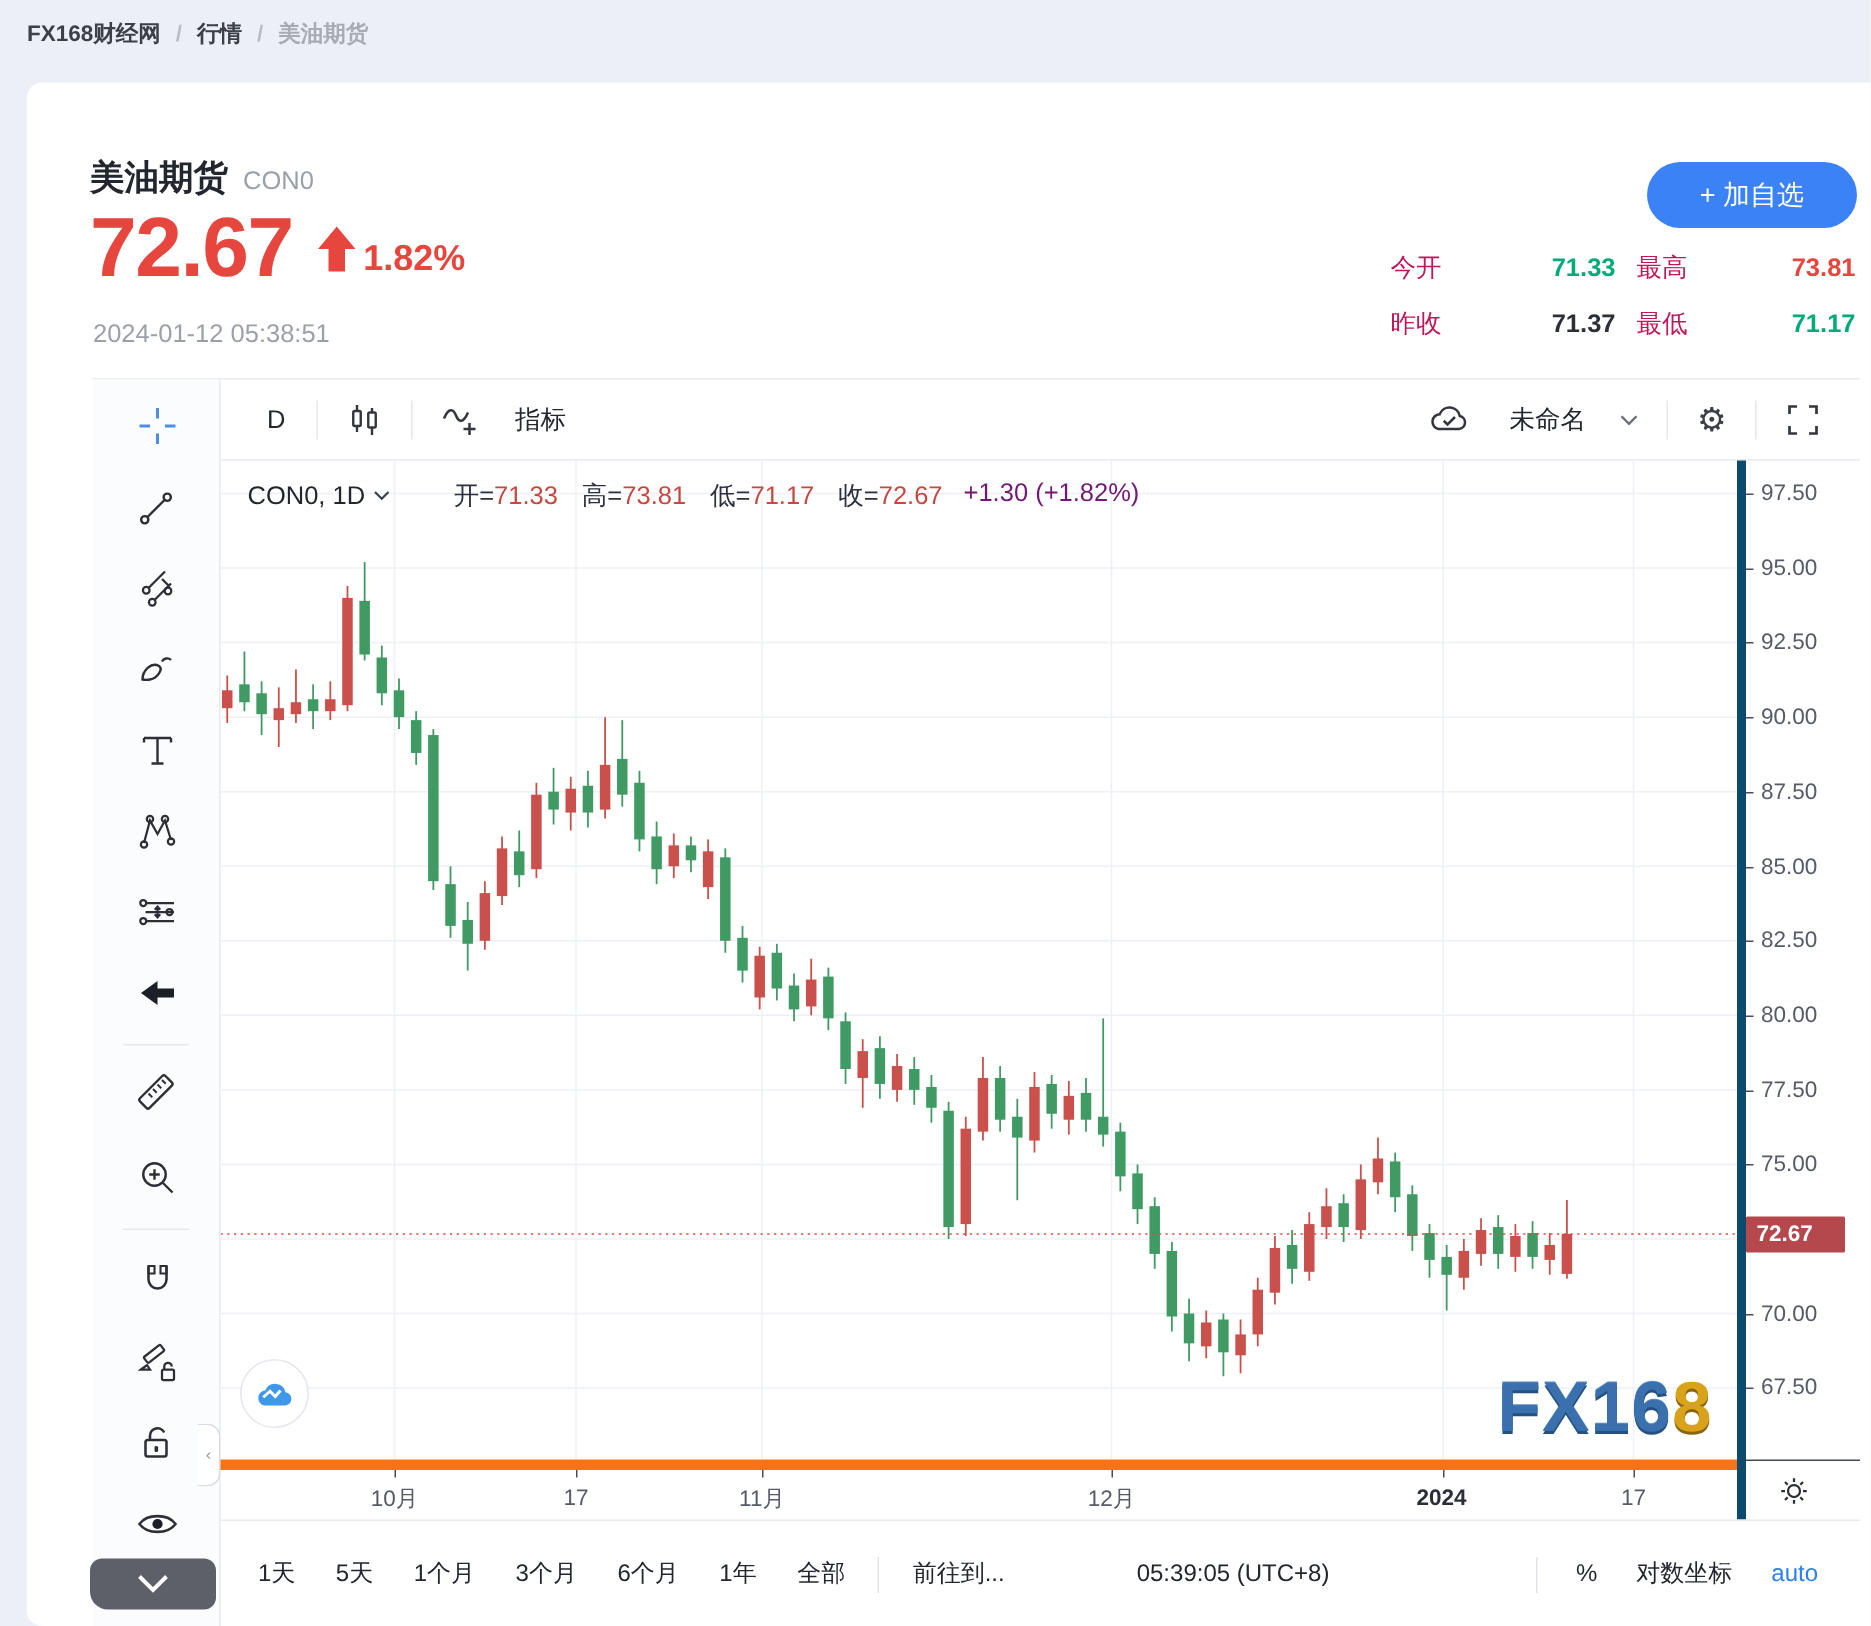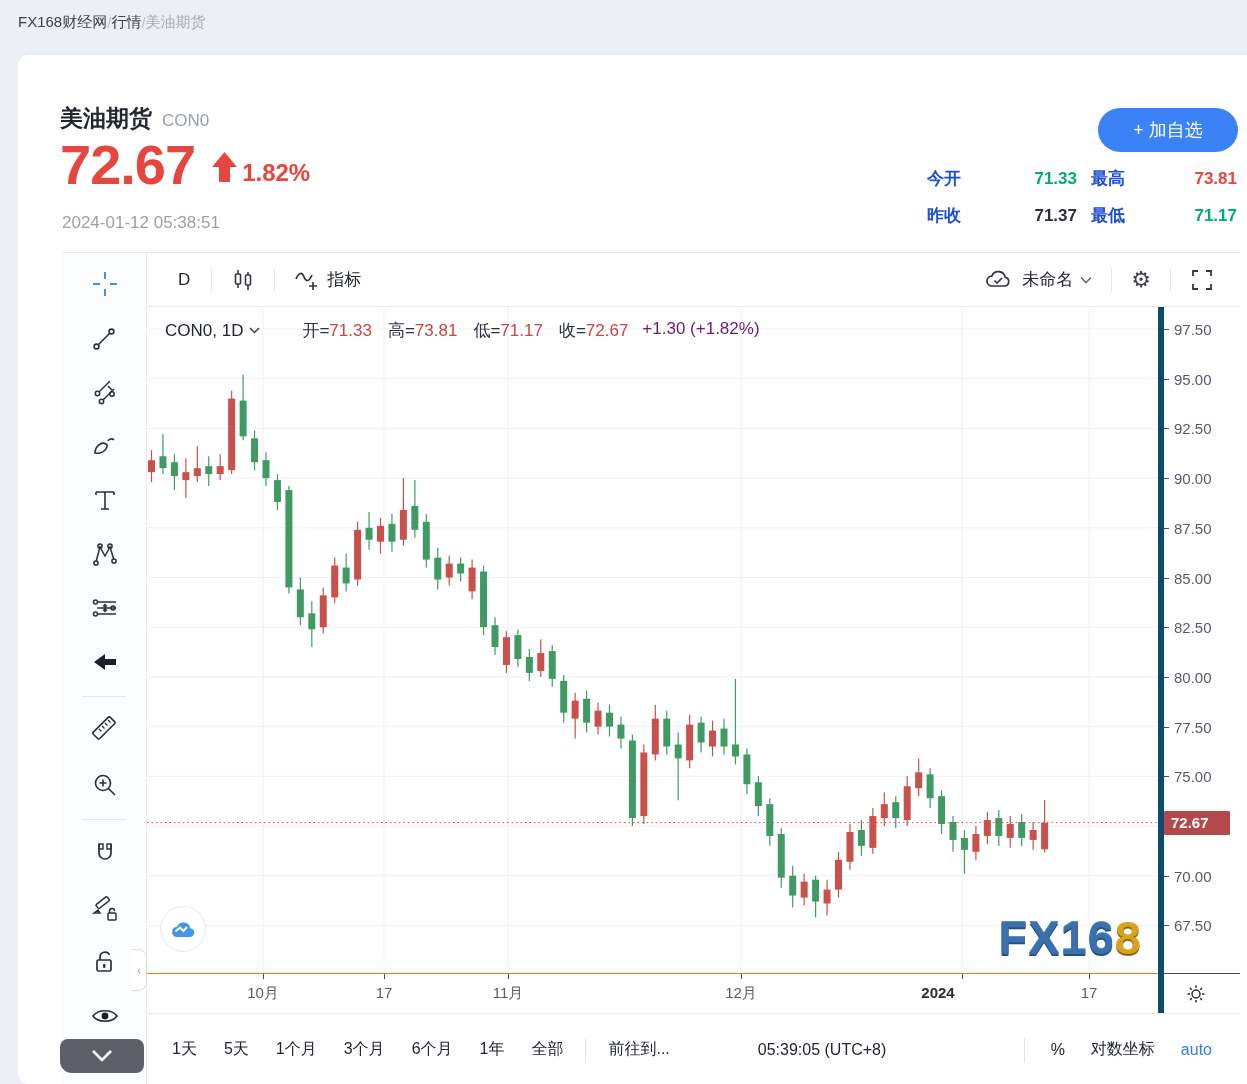--- a/index.html
+++ b/index.html
@@ -1,65 +1,65 @@
 <!DOCTYPE html>
 <html><head>
 <meta charset="utf-8">
 <style>
   * { box-sizing: border-box; margin: 0; padding: 0; }
   html,body { width:1247px; height:1084px; background:#edeff6; font-family:"Liberation Sans","DejaVu Sans",sans-serif; overflow:hidden; }
-  .breadcrumb { position:absolute; top:13px; left:18px; font-size:15px; color:#3c4049; display:flex; gap:0; align-items:center;}
+  .breadcrumb { position:absolute; top:13px; left:18px; font-size:15px; color:#3c4049; display:flex; gap:10px; align-items:center;font-weight:bold;}
   .breadcrumb .sep { color:#b9bdc6; }
   .breadcrumb .muted { color:#a7abb4; }
   .card { position:absolute; top:55px; left:18px; right:0; bottom:0; background:#fff; border-radius:10px 0 0 10px; }
 
   
   .hdr { position:absolute; top:0; left:0; right:0; height:197px; }
   .hdr-title { position:absolute; left:42px; top:48px; font-size:23px; font-weight:700; color:#22262e;text-align:right; }
   .hdr-title .code { font-size:17px; font-weight:400; color:#9aa0a8; margin-left:10px; }
   .price-row { position:absolute; left:42px; top:82px; display:flex; align-items:flex-end; }
   .big-price { font-size:56px; font-weight:800; color:#e6463d; letter-spacing:-1px; line-height:1; }
   .up-arrow { margin:0 4px 6px 16px; }
   .pct { font-size:24px; font-weight:700; color:#e6463d; margin-bottom:6px; }
   .stamp { position:absolute; left:44px; top:158px; font-size:17px; color:#9b9fa8; }
   .stats { position:absolute; right:10px; top:112px; display:grid; grid-template-columns:44px 92px 44px 88px; column-gap:14px; row-gap:14px; font-size:17px; align-items:center;}
-  .stats .lb { color:#1d4ed8;font-weight:bold; }
+  .stats .lb { color:#be185d; }
   .stats .vl { text-align:right; font-weight:600; }
   .vl.green { color:#00ab7b; } .vl.red { color:#e6463d; } .vl.dark { color:#2b2f36; }
   .add-btn { position:absolute; right:9px; top:53px; width:140px; height:44px; border:none; border-radius:22px; background:#3b82f6; color:#fff; font-size:18px; cursor:pointer; font-family:inherit; }
 
   
   .widget { position:absolute; left:44px; right:7px; top:197px; bottom:0; border-top:1px solid #e8eaf0; }
   .ltb { position:absolute; left:0; top:0; bottom:0; width:85px; border-right:1px solid #e8eaf0; background:#fbfcfe; padding-top:4px; }
   .tool { width:85px; height:54px; display:flex; align-items:center; justify-content:center; cursor:pointer; }
   .tool svg { display:block; }
   .ltb-div { width:44px; height:1px; background:#e4e7ee; margin:7px auto; }
   .collapse-tab { position:absolute; left:70px; top:696px; width:15px; height:42px; background:#fff; border:1px solid #d8dbe4; border-left:none; border-radius:0 9px 9px 0; color:#9096a1; font-size:11px; display:flex; align-items:center; justify-content:center; cursor:pointer; }
   .tray-btn { position:absolute; left:-2px; top:786px; width:84px; height:34px; background:#5d6068; border-radius:8px 8px 8px 12px; display:flex; align-items:center; justify-content:center; cursor:pointer; }
 
   .tvbar { position:absolute; left:85px; right:0; top:0; height:54px; border-bottom:1px solid #e8eaf0; display:flex; align-items:center; padding:0 20px 0 23px; }
   .tvbar .interval { font-size:17px; color:#22262e; padding:4px 8px; cursor:pointer; }
   .vdiv { width:1px; height:26px; background:#e5e8ef; margin:0 13px; }
-  .tvbtn { display:flex; align-items:center; gap:7px; font-size:17px; color:#22262e; cursor:pointer; padding:4px 6px; }
+  .tvbtn { display:flex; align-items:center; gap:23px; font-size:17px; color:#22262e; cursor:pointer; padding:4px 6px; }
   .tv-right { margin-left:auto; display:flex; align-items:center; }
   .gear { font-size:22px; color:#3c3f46; cursor:pointer; padding:0 6px; }
 
   .plot { position:absolute; left:85px; top:54px; width:1011px; height:666px; overflow:hidden; }
   .legend { position:absolute; left:18px; top:12px; display:flex; font-size:17px; white-space:nowrap; }
   .legend .sym { color:#22262e; display:flex; align-items:center; gap:6px; cursor:pointer; }
   .legend .items { display:flex; gap:16px; margin-left:42px; }
   .legend .it .l { color:#2c3040; }
   .legend .it .v { color:#c8473f; }
   .legend .chg { color:#701a75; margin-left:14px; }
   .watermark { position:absolute; right:16px; bottom:12px; font-size:47px; font-weight:900; letter-spacing:1px; line-height:1; user-select:none; }
   .wm-blue { color:#3a70ae; text-shadow:0 2px 0 #24517f, 0 -1px 0 #5b8fc6; }
   .wm-gold { color:#d9a21b; text-shadow:0 2px 0 #8a6410; }
   .cloud-btn { position:absolute; left:13px; bottom:21px; width:46px; height:46px; border-radius:50%; background:#fff; border:1px solid #e4e7ee; display:flex; align-items:center; justify-content:center; cursor:pointer; }
 
-  .taxis { position:absolute; left:85px; top:720px; width:1011px; height:40px; border-top:1px solid #f97316; }
+  .taxis { position:absolute; left:85px; top:720px; width:1011px; height:40px; border-top:7px solid #f97316; }
   .taxis .xl { position:absolute; top:10px; transform:translateX(-50%); font-size:15px; color:#565b68; }
   .taxis .xl.bold { font-weight:700; color:#2a2e39; }
   .taxis .xtick { position:absolute; top:0; width:1px; height:5px; background:#4a4e5a; }
 
   .paxis { position:absolute; left:1096px; top:54px; width:82px; height:706px; border-left:6px solid #0c4a6e; }
   .paxis .yl { position:absolute; left:10px; transform:translateY(-50%); font-size:15px; color:#565b68; }
   .paxis .ytick { position:absolute; left:0; width:5px; height:1px; background:#4a4e5a; }
   .paxis .corner { position:absolute; left:0; right:0; top:666px; height:40px; border-top:1px solid #434756; display:flex; align-items:center; padding-left:22px; }
   .price-tag { position:absolute; left:0; width:66px; height:24px; background:#b5484c; color:#fff; font-size:15px; font-weight:700; display:flex; align-items:center; padding-left:7px; border-radius:1px; }
 
@@ -632,21 +632,21 @@
     <div class="taxis" id="taxis">
         <div class="xtick" style="left: 116px;"></div>
         <div class="xl" style="left: 116px;">10月</div>
         <div class="xtick" style="left: 237px;"></div>
         <div class="xl" style="left: 237px;">17</div>
         <div class="xtick" style="left: 361px;"></div>
         <div class="xl" style="left: 361px;">11月</div>
         <div class="xtick" style="left: 594px;"></div>
         <div class="xl" style="left: 594px;">12月</div>
         <div class="xtick" style="left: 815px;"></div>
-        <div class="xl bold" style="left: 791px;">2024</div>
+        <div class="xl bold" style="left: 814px;">2024</div>
         <div class="xtick" style="left: 942px;"></div>
         <div class="xl" style="left: 942px;">17</div>
       </div>
 
     <div class="paxis" id="paxis">
       <div class="corner">
         <svg width="20" height="20" viewBox="0 0 20 20" stroke="#2c2f36" stroke-width="1.5" fill="none">
           <circle cx="10" cy="10" r="4"></circle>
           <path d="M10 1.5 V4 M10 16 V18.5 M1.5 10 H4 M16 10 H18.5 M4 4 L5.8 5.8 M14.2 14.2 L16 16 M16 4 L14.2 5.8 M5.8 14.2 L4 16"></path>
           </svg>

